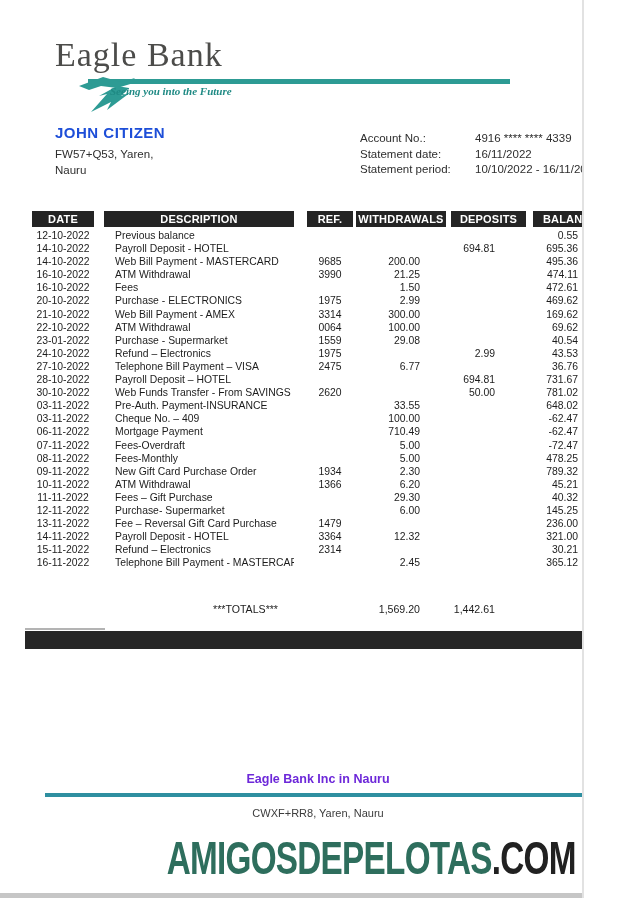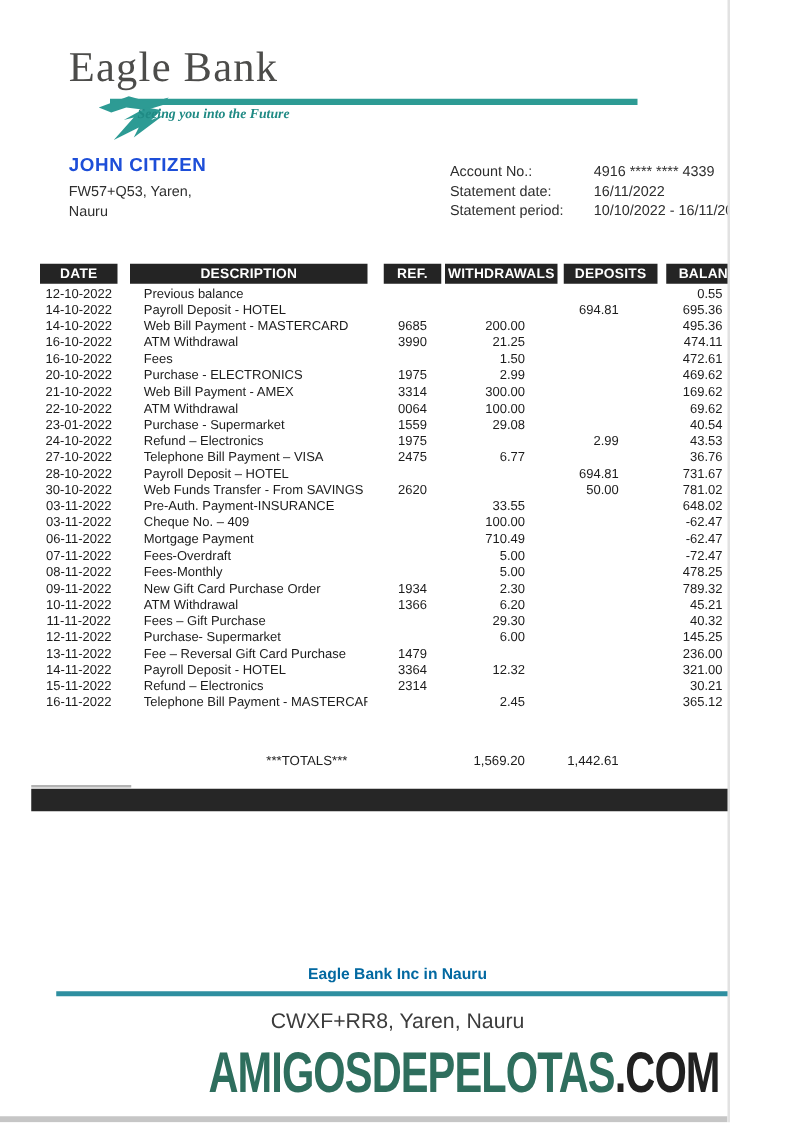--- a/index.html
+++ b/index.html
@@ -60,23 +60,23 @@
   .totals .td { font-size:10.6px; }
   .t-label{grid-column:3; text-align:right; padding-right:16px;}
 
   
   .bar-notch { position:absolute; left:25px; top:628px; width:80px; height:2px; background:#b3b3b3; }
   .black-bar { position:absolute; left:25px; top:631px; width:585px; height:18px; background:#262626; }
   .bottom-bar { position:absolute; left:0; bottom:0; width:100%; height:5px; background:#c6c6c6; }
 
   
   .footer { position:absolute; left:0; top:772px; width:636px; text-align:center; }
-  .footer-company { font-size:12.5px; font-weight:bold; color:#0369a1; }
+  .footer-company { font-size:12.5px; font-weight:bold; color:#6d28d9; }
   .footer-line { width:547px; height:4px; background:#2E8FA0; margin:7px auto 0; }
-  .footer-addr { margin-top:10px; font-size:17px; color:#3c3c3c; }
+  .footer-addr { margin-top:10px; font-size:11px; color:#3c3c3c; }
 
   
   .watermark {
     position:absolute; top:834px; right:6px;
     font-size:45px; font-weight:bold; letter-spacing:-1px; line-height:48px;
     transform:scale(0.74,1.02); transform-origin:right top; white-space:nowrap;
   }
   .wm-name { color:#2e6e5d; }
   .wm-tld  { color:#212121; }
 </style>

